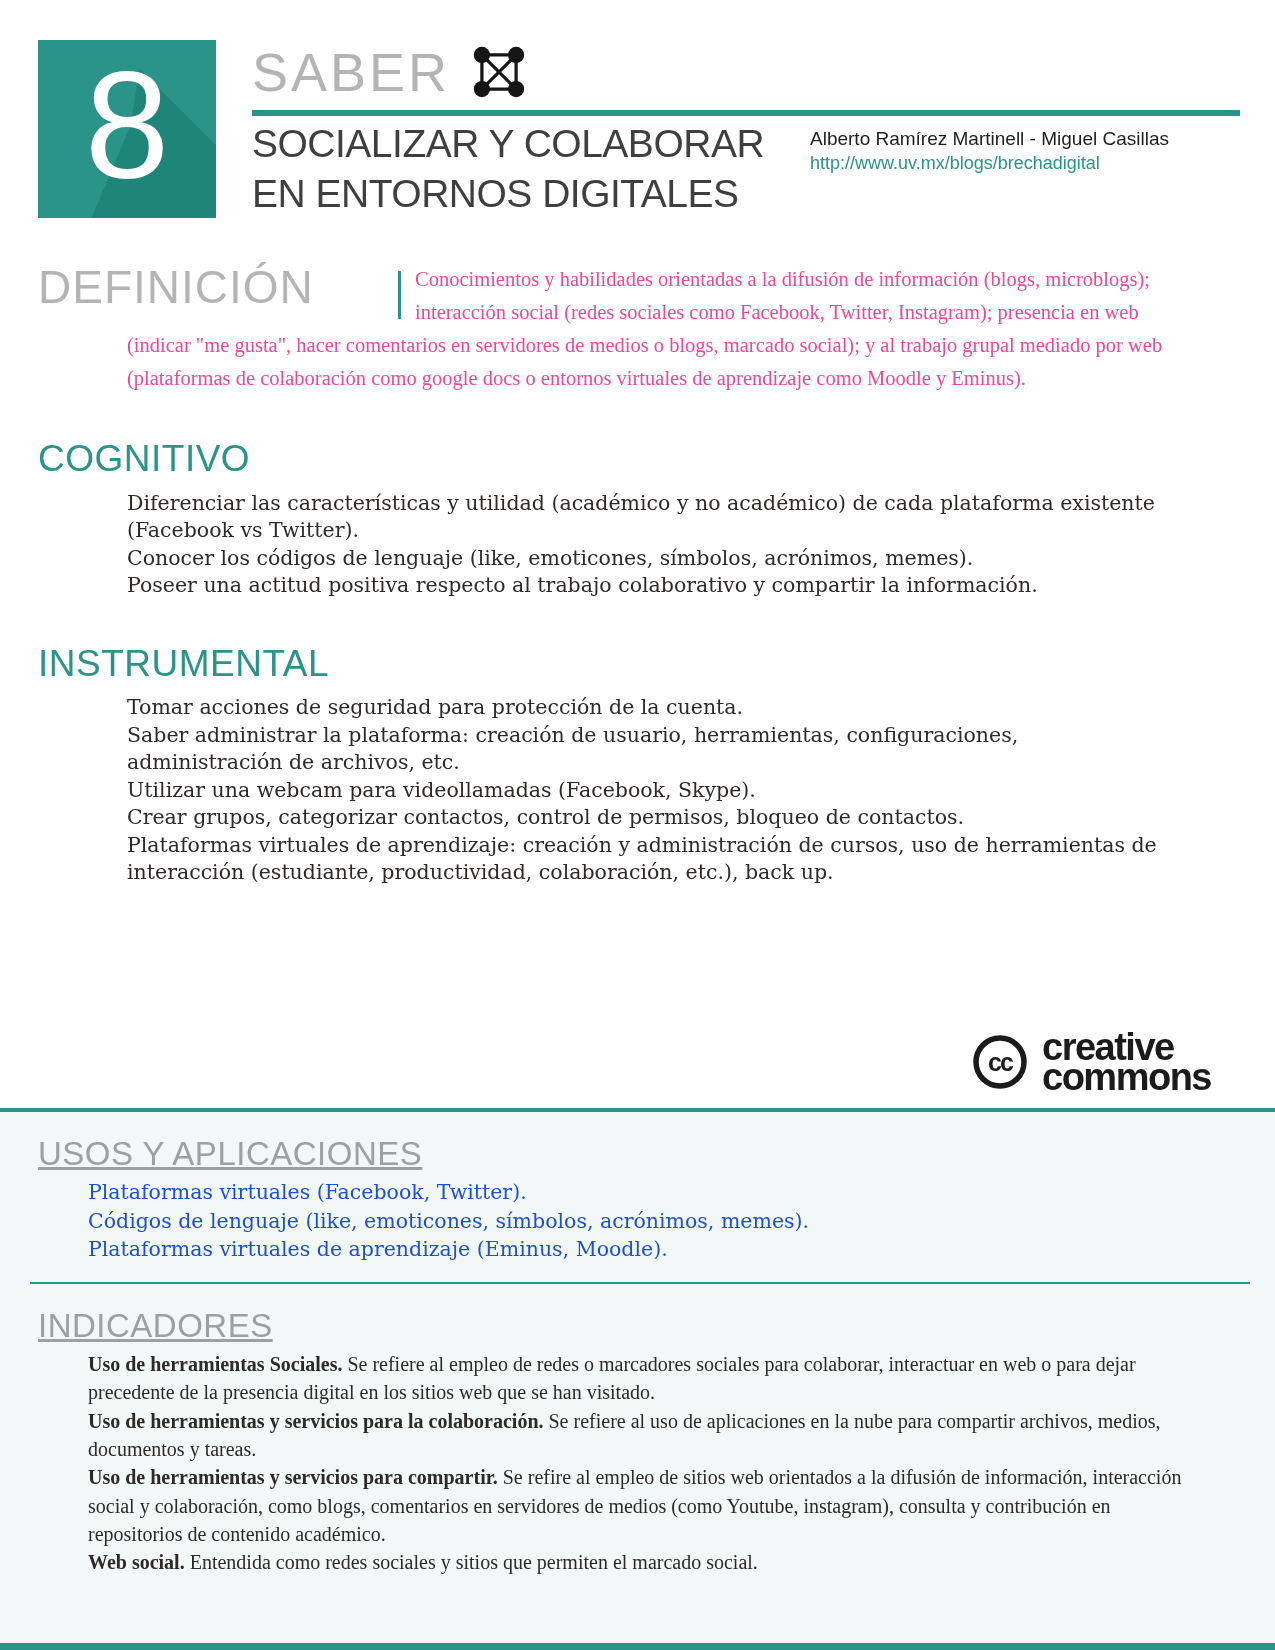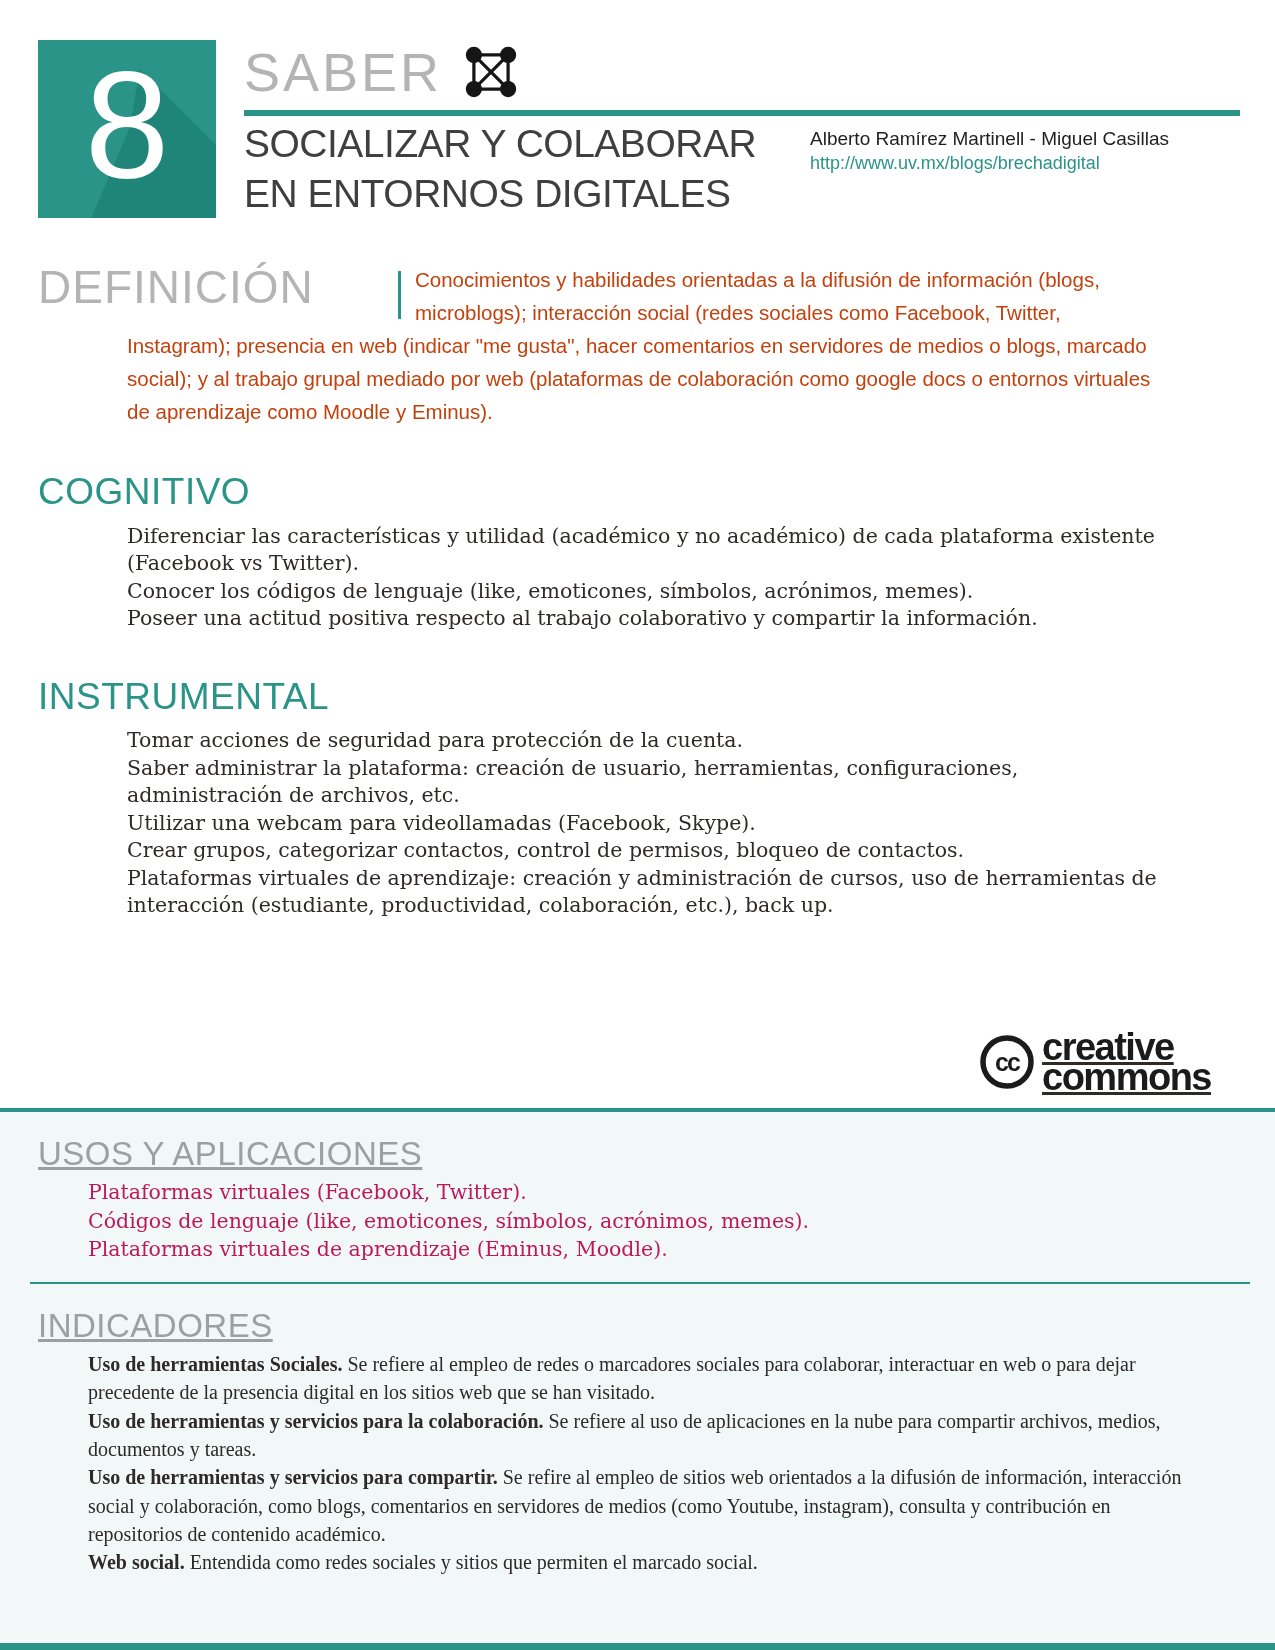--- a/index.html
+++ b/index.html
@@ -14,71 +14,71 @@
     flex:0 0 auto; overflow:hidden; display:flex; align-items:center; justify-content:center;
   }
   .num-shadow{
     position:absolute; inset:0; background:#1F8578;
     clip-path:polygon(57% 16%, 100% 59%, 100% 100%, 30% 100%, 52% 48%);
   }
   .num{
     position:relative; color:#ffffff; font-size:152px; line-height:1;
     font-weight:400; padding-bottom:8px;
   }
-  .header-main{flex:1 1 auto; padding-left:28px; padding-right:35px;}
+  .header-main{flex:1 1 auto; padding-left:36px; padding-right:35px;}
   .kicker-row{display:flex; align-items:center; gap:22px; height:64px;}
   .kicker{font-size:54px; color:#b4b4b4; letter-spacing:3px; line-height:1;}
   .net-icon{width:54px; height:54px;}
   .header-rule{height:6px; background:#2A9488; margin-top:6px;}
   .title-row{display:flex; margin-top:3px;}
   .page-title{
     margin:0; font-size:39px; line-height:50px; font-weight:400; color:#3f3f3f;
     letter-spacing:-0.5px; flex:1 1 auto;
   }
   .authors-block{flex:0 0 430px; text-align:left; padding-top:7px;}
   .authors{font-size:19px; color:#1f1f1f; line-height:25px;}
   .site-url{font-size:18px; color:#2A9488; text-decoration:none; line-height:24px; display:inline-block;}
   
   .definicion{position:relative; margin-top:44px;}
   .big-gray{
     position:absolute; left:38px; top:0; margin:0; font-size:46px; line-height:1.05;
     font-weight:400; color:#b4b4b4; letter-spacing:1px;
   }
   .def-bar{position:absolute; left:398px; top:8px; width:3px; height:48px; background:#2A9488;}
   .def-text{
-    margin:0 108px 12px 127px; font-family:Liberation Sans, sans-serif;
-    font-size:20.5px; line-height:33px; color:#c2410c;
+    margin:0 108px 12px 127px; font-family:Liberation Serif, serif;
+    font-size:20.5px; line-height:33px; color:#ec4899;
   }
   .def-spacer{float:left; width:288px; height:60px;}
   
   .teal-heading{
     margin:44px 0 10px 38px; font-size:37px; line-height:1.1; font-weight:400;
     color:#2A9488; letter-spacing:0.5px;
   }
   .skill-list{
     list-style:none; margin:0 100px 0 127px; padding:0;
     font-family:"DejaVu Serif", serif; font-size:20.5px; line-height:27.5px; color:#2e2a28;
   }
   
-  .cc-logo{position:absolute; top:1032px; right:64px; display:flex; align-items:center; gap:7px;text-decoration:underline;}
+  .cc-logo{position:absolute; top:1032px; right:64px; display:flex; align-items:center; gap:14px;}
   .cc-icon{width:56px; height:56px;}
   .cc-words{display:flex; flex-direction:column; font-weight:700; font-size:38px;
     line-height:30px; letter-spacing:-1.5px; color:#1b1b1b;}
   
   .bottom-band{
     position:absolute; left:0; top:1108px; width:1275px; height:542px;
     background:#F2F8F7; border-top:4px solid #2A9488; box-sizing:border-box;
   }
   .band-heading{
     margin:24px 0 6px 38px; font-size:33px; line-height:1.1; font-weight:400;
     color:#9AA2A1; letter-spacing:0.5px;text-decoration:underline;
   }
   .usos-list{
     list-style:none; margin:4px 90px 0 88px; padding:0;
-    font-family:"DejaVu Serif", serif; font-size:20.5px; line-height:28.5px; color:#be185d;
+    font-family:"DejaVu Serif", serif; font-size:20.5px; line-height:28.5px; color:#1d4ed8;
   }
   .section-divider{height:2px; background:#2A9488; margin:18px 25px 0 30px;}
   .ind-list{margin:6px 88px 0 88px;}
   .ind-item{
     margin:0; font-family:Liberation Serif, serif; font-size:20px; line-height:28.3px; color:#2e2a28;
   }
   .ind-term{font-weight:700;}
   .bottom-bar{position:absolute; left:0; bottom:0; width:1275px; height:7px; background:#2A9488;}
 </style>
 </head>

